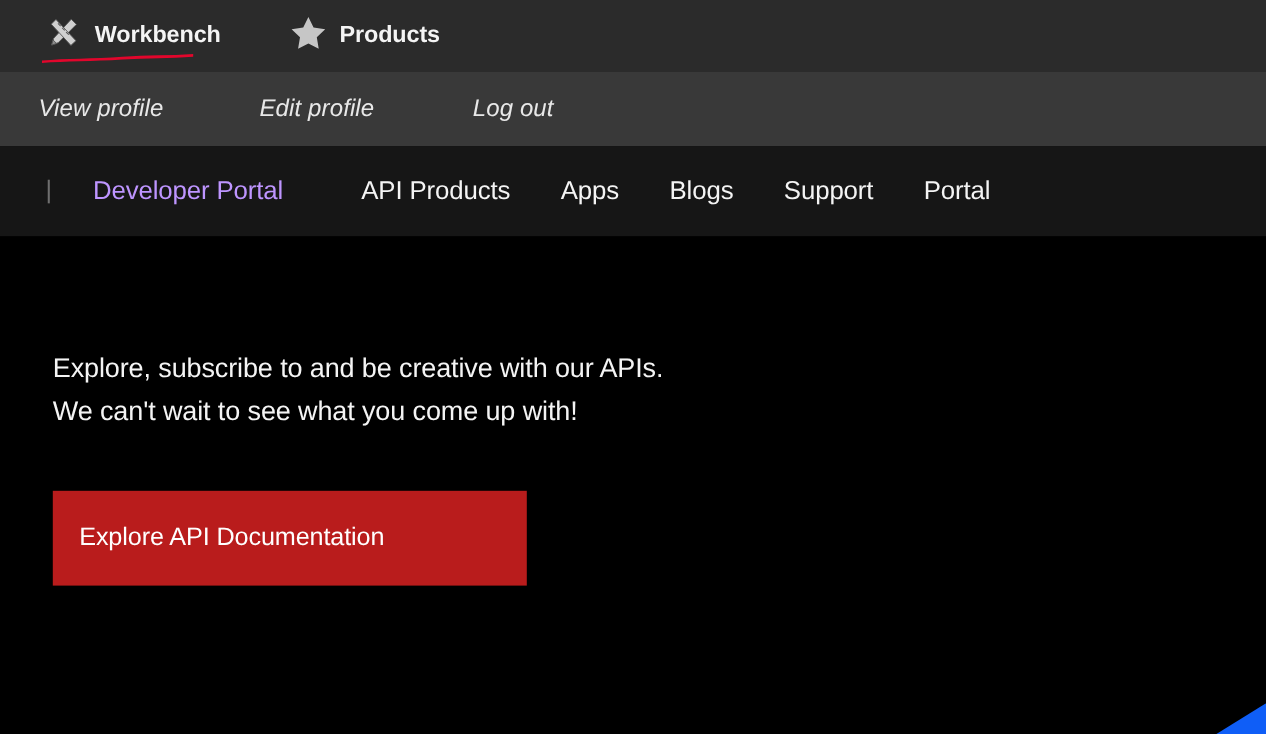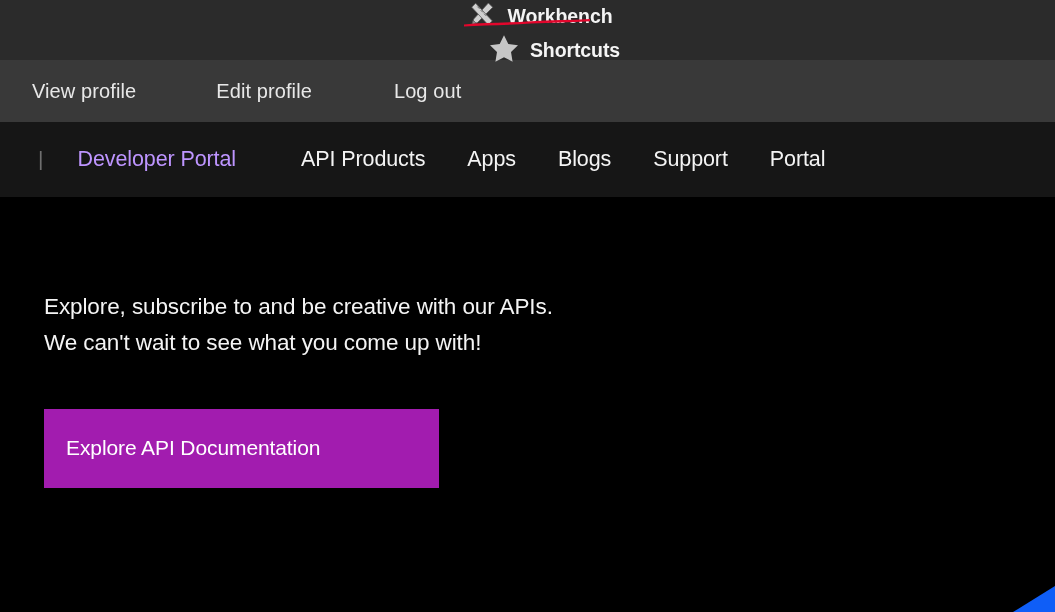--- a/index.html
+++ b/index.html
@@ -13,21 +13,20 @@
 
   
   .admin-toolbar {
     position: relative;
     height: 60px;
     background: #2b2b2b;
     display: flex;
     align-items: center;
     padding-left: 24px;
     gap: 0px;
-    flex-direction: column;
   }
   .admin-item {
     display: flex;
     align-items: center;
     gap: 11px;
     padding: 0 14px;
     height: 60px;
     position: relative;
     cursor: pointer;
   }
@@ -49,20 +48,21 @@
     pointer-events: none;
   }
 
   
   .profile-bar {
     height: 62px;
     background: #393939;
     display: flex;
     align-items: center;
     padding-left: 8px;
+    font-style: italic;
   }
   .profile-link {
     color: #e8e8e8;
     font-size: 20px;
     font-weight: 400;
     padding: 0 16px;
     line-height: 1;
     cursor: pointer;
     letter-spacing: 0.1px;
   }
@@ -140,21 +140,21 @@
     font-weight: 400;
     line-height: 1.62;
     letter-spacing: -0.1px;
   }
   .hero-cta {
     display: inline-flex;
     align-items: center;
     margin-top: 47px;
     width: 395px;
     height: 79px;
-    background: #a21caf;
+    background: #b91c1c;
     border: none;
     color: #ffffff;
     font-family: "Liberation Sans", sans-serif;
     font-size: 21px;
     font-weight: 400;
     padding-left: 22px;
     cursor: pointer;
     letter-spacing: -0.1px;
   }
 
@@ -195,21 +195,21 @@
     </svg>
   </div>
 
 
   <div class="admin-item" style="margin-left:30px;">
     <span class="admin-icon">
       <svg width="30" height="29" viewBox="0 0 30 29" aria-hidden="true">
         <path d="M15 1.2 L19.3 9.9 L29 11.3 L22 18.1 L23.6 27.7 L15 23.2 L6.4 27.7 L8 18.1 L1 11.3 L10.7 9.9 Z" fill="#c6c6c6"></path>
       </svg>
     </span>
-    <span class="admin-label">Shortcuts</span>
+    <span class="admin-label">Products</span>
   </div>
 
 </div>
 
 <div class="profile-bar">
   <span class="profile-link profile-gap-1">View profile</span>
   <span class="profile-link profile-gap-2">Edit profile</span>
   <span class="profile-link profile-gap-3">Log out</span>
 </div>
 

